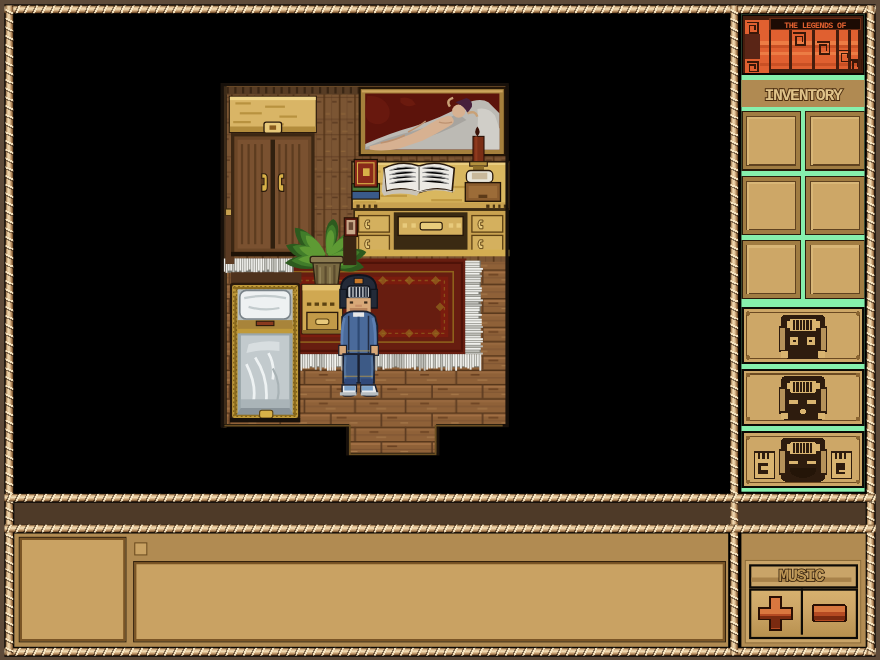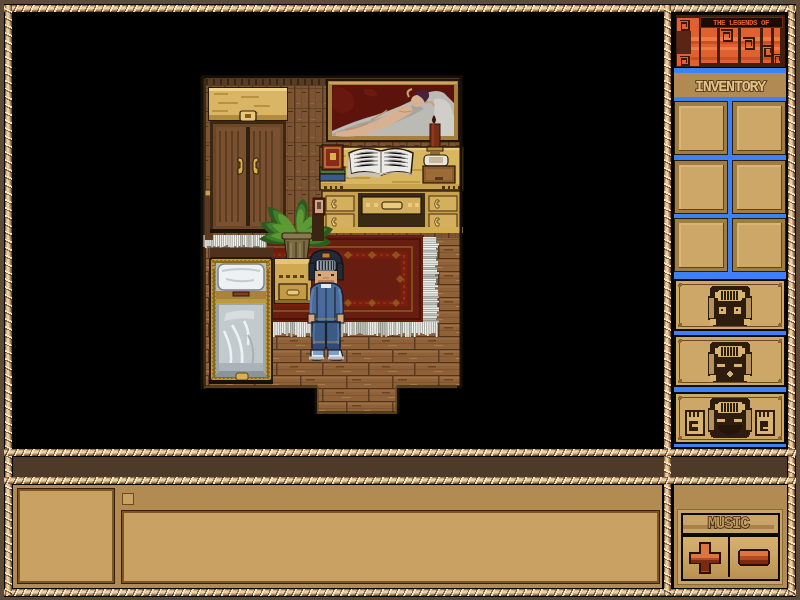--- a/index.html
+++ b/index.html
@@ -603,21 +603,21 @@
 <path d="M13 3 h8 v10 h10 v4 h-28 v-4 h10 z" fill="#d9773f"></path>
 <path d="M13 30 h8 v-8 h10 v-3 h-28 v3 h10 z" fill="#7a2a10"></path>
 </svg>
 
 <svg class="abs" style="left:738px;top:549px;" width="32" height="17" viewBox="0 0 32 17" shape-rendering="crispEdges">
 <rect x="1" y="1" width="30" height="15" rx="2" fill="#b54a22" stroke="#2a0f04" stroke-width="1.6"></rect>
 <rect x="2" y="2" width="28" height="5" fill="#d9773f"></rect>
 <rect x="2" y="11" width="28" height="4" fill="#7a2a10"></rect>
 </svg>
 
-<div class="abs" style="left:674px;top:13px;width:112px;height:434px;background:#3b82f6;" id="sidebarwrap">
+<div class="abs" style="left:674px;top:13px;width:112px;height:434px;background:#86efac;" id="sidebarwrap">
 <svg width="112" height="434" viewBox="0 0 112 434" xmlns="http://www.w3.org/2000/svg" shape-rendering="crispEdges">
 
 <g>
 <rect x="0" y="0" width="112" height="55" fill="#0b0503"></rect>
 <rect x="1.5" y="1.5" width="109" height="52" fill="#451d0d"></rect>
 <rect x="3" y="5" width="14" height="13" fill="#e06030"></rect>
 <rect x="3" y="18" width="14" height="23" fill="#5a2516"></rect>
 <rect x="3" y="41" width="14" height="12" fill="#e06030"></rect>
 <rect x="17" y="5" width="8" height="48" fill="#e06030"></rect>
 <rect x="27" y="14" width="82" height="39" fill="#e06030"></rect>

